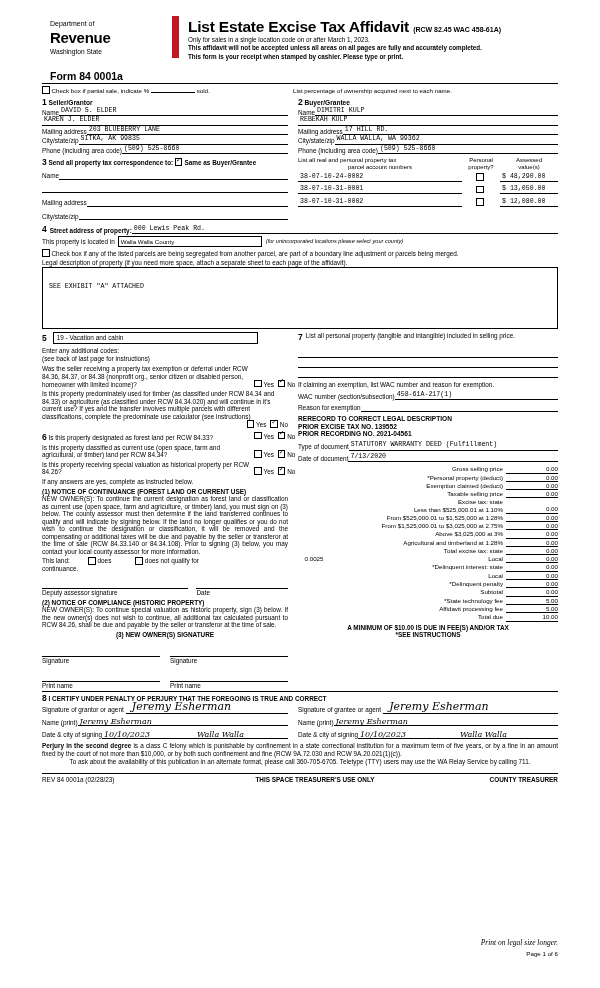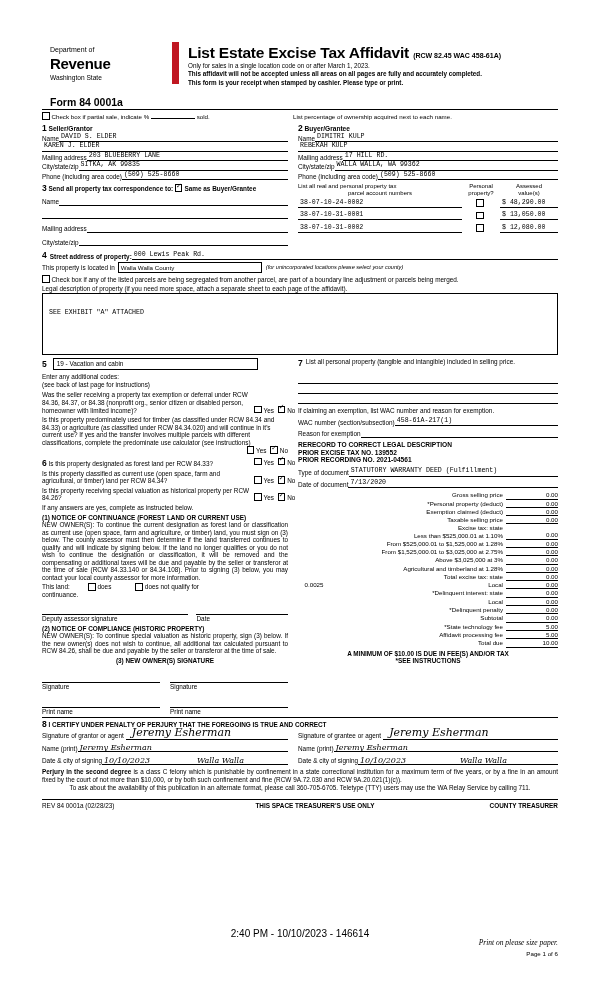--- a/index.html
+++ b/index.html
@@ -1,18 +1,18 @@
 <!DOCTYPE html>
 <html><head>
 <meta charset="utf-8">
 <style>
   html,body{margin:0;padding:0;background:#c8c8c8;}
   body{font-family:"Liberation Sans",sans-serif;}
   #page{position:relative;width:600px;height:988px;background:#ffffff;overflow:hidden;}
-  .doc{position:absolute;left:42px;top:42px;width:516px;height:890px;font-size:6.4px;color:#000;line-height:1.18;}
+  .doc{position:absolute;left:42px;top:16px;width:516px;height:890px;font-size:6.4px;color:#000;line-height:1.18;}
   .hand{font-family:"DejaVu Serif",serif;font-style:italic;}
   .fill{font-family:"Liberation Mono",monospace;font-size:6.6px;}
   .bold{font-weight:bold;}
   
   .hdr{display:flex;align-items:flex-start;height:52px;}
   .dept{width:120px;padding-top:4px;padding-left:8px;font-size:7px;line-height:1.25;}
   .dept .d1{font-size:7px;}
   .dept .d2{font-size:15px;font-weight:bold;letter-spacing:-0.3px;}
   .dept .d3{font-size:6.6px;}
   .redbar{width:7px;height:42px;background:#c01722;margin:0 9px 0 2px;}
@@ -512,16 +512,15 @@
     <div style="margin-top:1px;text-align:center;">To ask about the availability of this publication in an alternate format, please call 360-705-6705. Teletype (TTY) users may use the WA Relay Service by calling 711.</div>
   </div>
 
   <div style="display:flex;margin-top:7px;border-top:1px solid #000;padding-top:2px;">
     <span style="width:150px;">REV 84 0001a  (02/28/23)</span>
     <span style="flex:1;text-align:center;" class="bold">THIS SPACE TREASURER'S USE ONLY</span>
     <span style="width:120px;text-align:right;" class="bold">COUNTY TREASURER</span>
   </div>
  </div>
 
- <div class="tscenter">2:40 PM - 10/10/2023 - 146614</div>
- <div class="printnote">Print on please size paper.</div>
+ <div class="printnote">Print on legal size longer.</div>
  <div class="pageno">Page 1 of 6</div>
 </div>
 
 </body></html>

